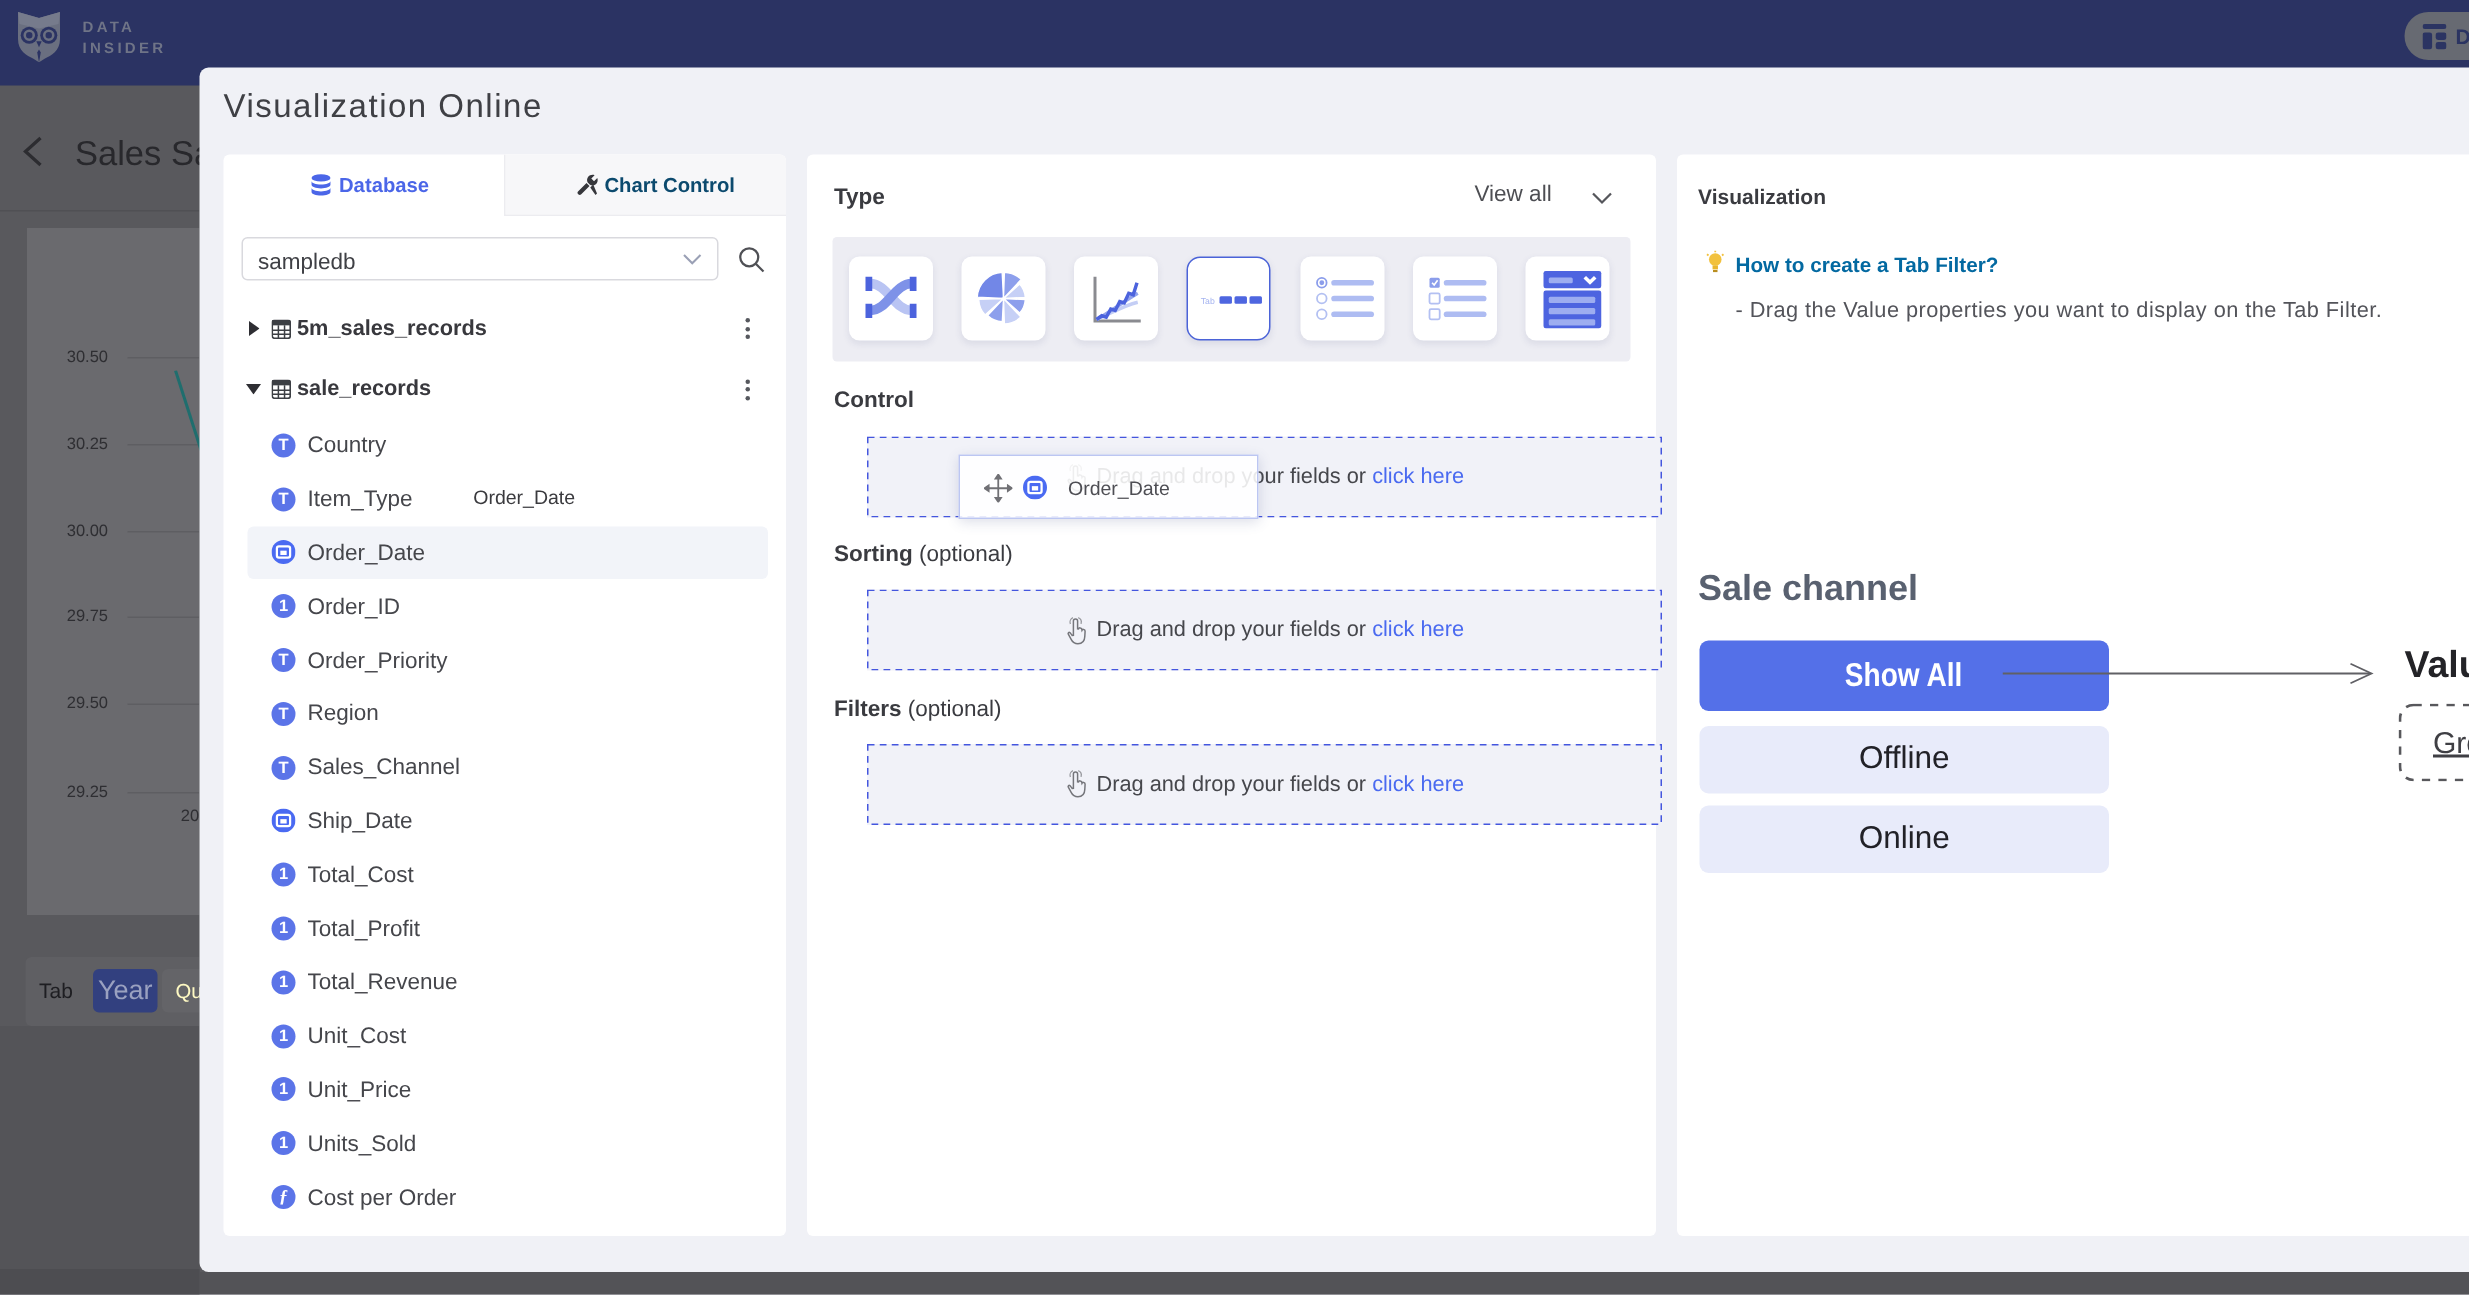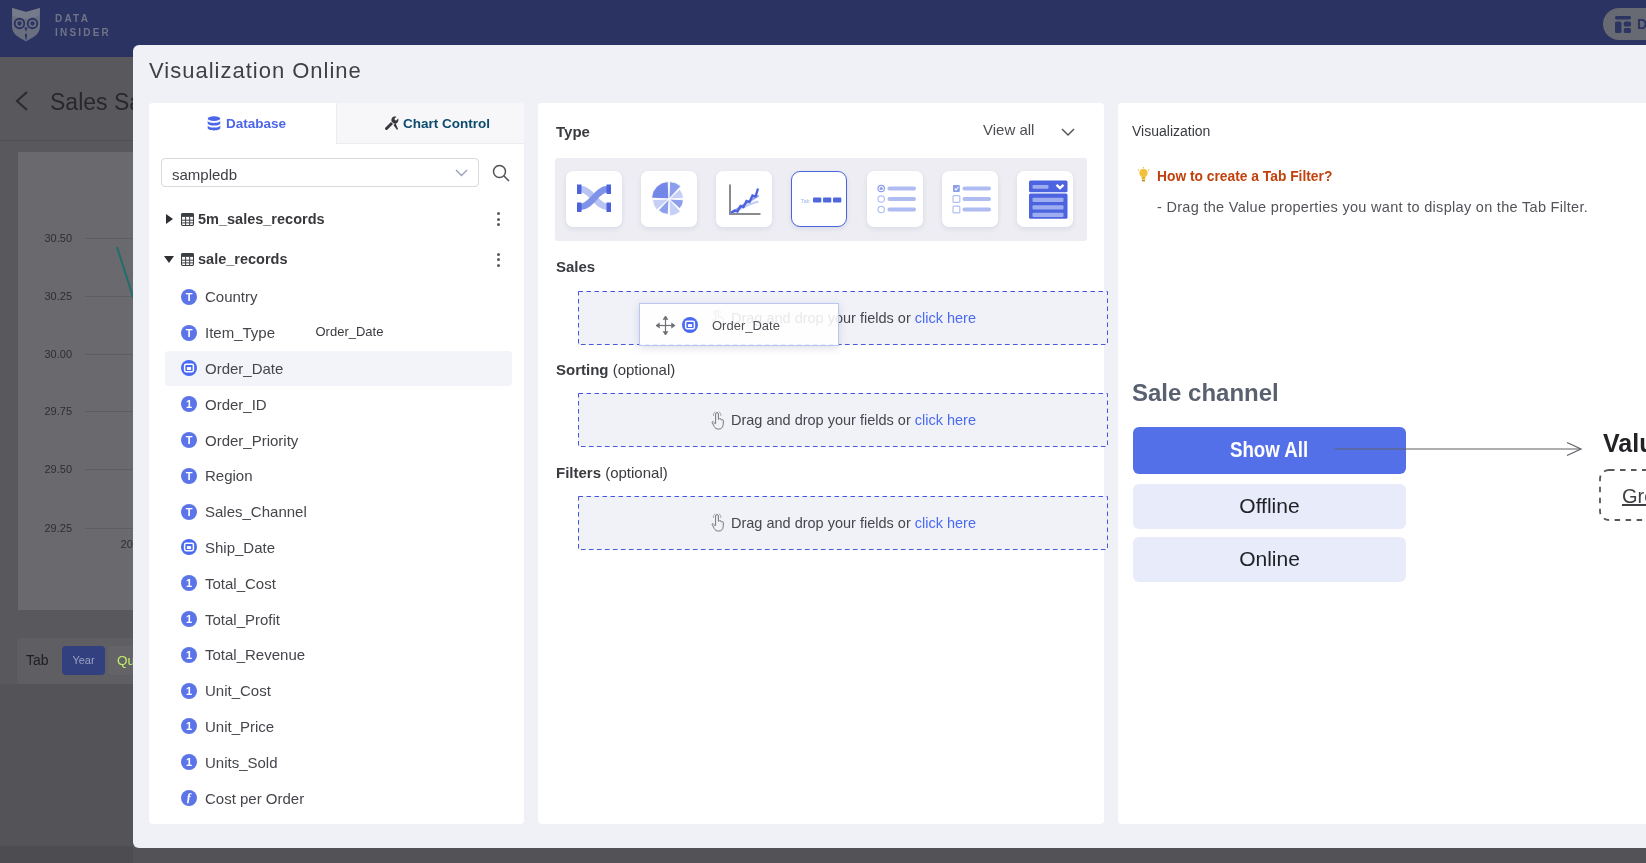--- a/index.html
+++ b/index.html
@@ -17,22 +17,22 @@
   #dim-left { left:0; top:57px; width:133px; height:806px; background:#59595d; }
   #dim-title-sep { left:0; top:140px; width:133px; height:1px; background:#505054; }
   #dim-card { left:18px; top:152px; width:115px; height:458px; background:#6a6a6e; }
   #pill-card { left:17px; top:638px; width:116px; height:46px; background:#5f5f63; border-radius:4px 0 0 4px; }
   .ylab { position:absolute; width:50px; text-align:right; font-size:11px; color:#2e2e32; }
   .gline { position:absolute; left:85px; width:48px; height:1px; background:#5e5e62; }
   #dim-bottom2 { left:0; top:684px; width:133px; height:179px; background:#545458; }
   #dim-bottomL { left:0; top:846px; width:133px; height:17px; background:#4d4d51; }
   #dim-bottom { left:133px; top:848px; width:1513px; height:15px; background:#535357; }
   #tab-lab { left:26px; top:652px; font-size:14px; color:#1e1e22; }
-  #year-pill { left:62px; top:646px; width:43px; height:29px; background:#32407f; border-radius:4px; color:#9aa1c0; font-size:11px; text-align:center; line-height:29px; }
-  #qu-pill { left:108px; top:646px; width:25px; height:29px; background:#646468; border-radius:4px 0 0 4px; color:#bef264; font-size:13.5px; text-align:left; padding-left:9px; line-height:29px; }
+  #year-pill { left:62px; top:646px; width:43px; height:29px; background:#32407f; border-radius:4px; color:#9aa1c0; font-size:18px; text-align:center; line-height:29px; }
+  #qu-pill { left:108px; top:646px; width:25px; height:29px; background:#646468; border-radius:4px 0 0 4px; color:#fef9c3; font-size:13.5px; text-align:left; padding-left:9px; line-height:29px; }
   #sales-title { left:50px; top:89px; font-size:23px; color:#28282c; font-weight:normal; }
 
   
   #modal { left:133px; top:45px; width:1513px; height:803px; background:#f0f1f6; border-radius:6px 0 0 6px; }
   #modal-title { left:16px; top:13px; font-size:22px; color:#3f4045; letter-spacing:1px; }
   .panel { position:absolute; background:#fff; border-radius:4px; top:58px; height:721px; }
   #panel-left  { left:16px;  width:375px; }
   #panel-mid   { left:405px; width:566px; }
   #panel-right { left:985px; width:528px; border-radius:4px 0 0 4px; }
   #tab-cc { position:absolute; left:187px; top:0; width:188px; height:41px; background:#f7f7f9; border-radius:0 4px 0 0; border-left:1px solid #ececf0; border-bottom:1px solid #ececf0; }
@@ -53,22 +53,22 @@
   .tile { position:absolute; top:13px; width:56px; height:56px; background:#fff; border-radius:7px; box-shadow:0 2px 5px rgba(50,60,120,0.10); }
   .tile.sel { border:1.5px solid #4b63d8; border-radius:9px; }
   .dropzone { position:absolute; left:18px; width:530px; height:54px; background:#f1f2f8;margin-left:22px; }
   .dzline { position:absolute; left:0; top:0; }
   .dz-inner { position:absolute; left:0; top:0; width:100%; height:100%; display:flex; align-items:center; justify-content:center; font-size:14.5px; color:#46474c; }
   .dz-inner .blue { color:#4a6af0; }
   .dz-inner svg { margin-right:7px; }
   #ghost { left:101px; top:200px; width:200px; height:43px; background:rgba(255,255,255,0.88); border:1px solid #bcc6f2; box-shadow:0 2px 8px rgba(60,70,130,0.18); }
 
   
-  #viz-lab { left:14px; top:20px; font-size:14px; font-weight:normal; color:#3a3b40; }
-  #howto { left:39px; top:66px; font-size:13.8px; font-weight:bold; color:#c2410c; }
+  #viz-lab { left:14px; top:20px; font-size:14px; font-weight:bold; color:#3a3b40; }
+  #howto { left:39px; top:66px; font-size:13.8px; font-weight:bold; color:#0369a1; }
   #howto2 { left:39px; top:96px; font-size:14.5px; color:#53545a; letter-spacing:0.3px; }
   #sale-ch { left:14px; top:276px; font-size:24px; font-weight:bold; color:#596170; }
   .chbtn { position:absolute; left:15px; width:273px; border-radius:6px; text-align:center; }
   #btn-show { top:324px; height:46.5px; background:#5470e8; color:#fff; font-weight:bold; font-size:22px; line-height:46.5px; }
   #btn-show span { display:inline-block; transform:scaleX(0.85); }
   #btn-off  { top:381px; height:44.5px; background:#e8ebfa; color:#212127; font-size:21px; line-height:44.5px; }
   #btn-on   { top:434px; height:44.5px; background:#e8ebfa; color:#212127; font-size:21px; line-height:44.5px; }
   #value-lab { left:485px; top:326px; font-size:25px; font-weight:bold; color:#232327; white-space:nowrap; }
   #dashed-box { left:481px; top:366px; width:100px; height:52px; }
   #group-link { left:504px; top:382px; font-size:20px; color:#3f3f44; text-decoration:underline; white-space:nowrap; }
@@ -294,21 +294,21 @@
   <rect x="12" y="9.6" width="38.5" height="11.6" rx="1.5" fill="#4d64e0"></rect>
   <rect x="15.5" y="14" width="16" height="3.8" rx="1" fill="#9dadf0"></rect>
   <polyline points="39.5,13.8 43,17.2 46.5,13.8" fill="none" stroke="#fff" stroke-width="2.4"></polyline>
   <rect x="12" y="22.6" width="38.5" height="25.2" rx="1.5" fill="#4d64e0"></rect>
   <rect x="15.5" y="26.8" width="31" height="4.2" rx="1" fill="#9dadf0"></rect>
   <rect x="15.5" y="34.3" width="31" height="4.2" rx="1" fill="#9dadf0"></rect>
   <rect x="15.5" y="41.8" width="31" height="4.2" rx="1" fill="#9dadf0"></rect>
 </svg></div>
     </div>
 
-    <div class="seclab" style="top:155px">Sales</div>
+    <div class="seclab" style="top:155px">Control</div>
     <div class="dropzone" style="top:188px">
       <svg class="dzline" width="530" height="54">
           <rect x="0.5" y="0.5" width="529" height="53" fill="none" stroke="#4456de" stroke-width="1" stroke-dasharray="4.5 3.5"></rect>
         </svg>
         <div class="dz-inner" id="dz1">
           <svg width="14" height="19" viewBox="0 0 14 19">
   <path d="M5.6 12.5 L5.6 3.0 C5.6 2.2 6.2 1.6 7.0 1.6 C7.8 1.6 8.4 2.2 8.4 3.0 L8.4 8.2 L9.0 8.3 C9.2 7.8 9.7 7.5 10.2 7.6 C10.8 7.7 11.2 8.1 11.2 8.7 L11.3 9.2 C11.5 8.8 11.9 8.5 12.4 8.6 C13.0 8.7 13.4 9.2 13.4 9.8 L13.2 13.3 C13.1 16.2 11.4 18.1 8.6 18.1 C6.4 18.1 5.1 17.2 4.2 15.4 L2.2 11.7 C1.8 11.0 2.6 10.3 3.2 10.7 C3.5 10.9 3.7 11.1 3.9 11.4 L4.8 12.6 Z" fill="none" stroke="#75767b" stroke-width="1"></path>
   <path d="M3.6 5.0 C2.9 3.3 3.8 1.5 5.3 0.8 M8.8 0.8 C10.3 1.4 11.2 3.1 10.7 4.9" fill="none" stroke="#9a9ba0" stroke-width="0.9"></path>
 </svg>
           <span>Drag and drop your fields or&nbsp;</span>

